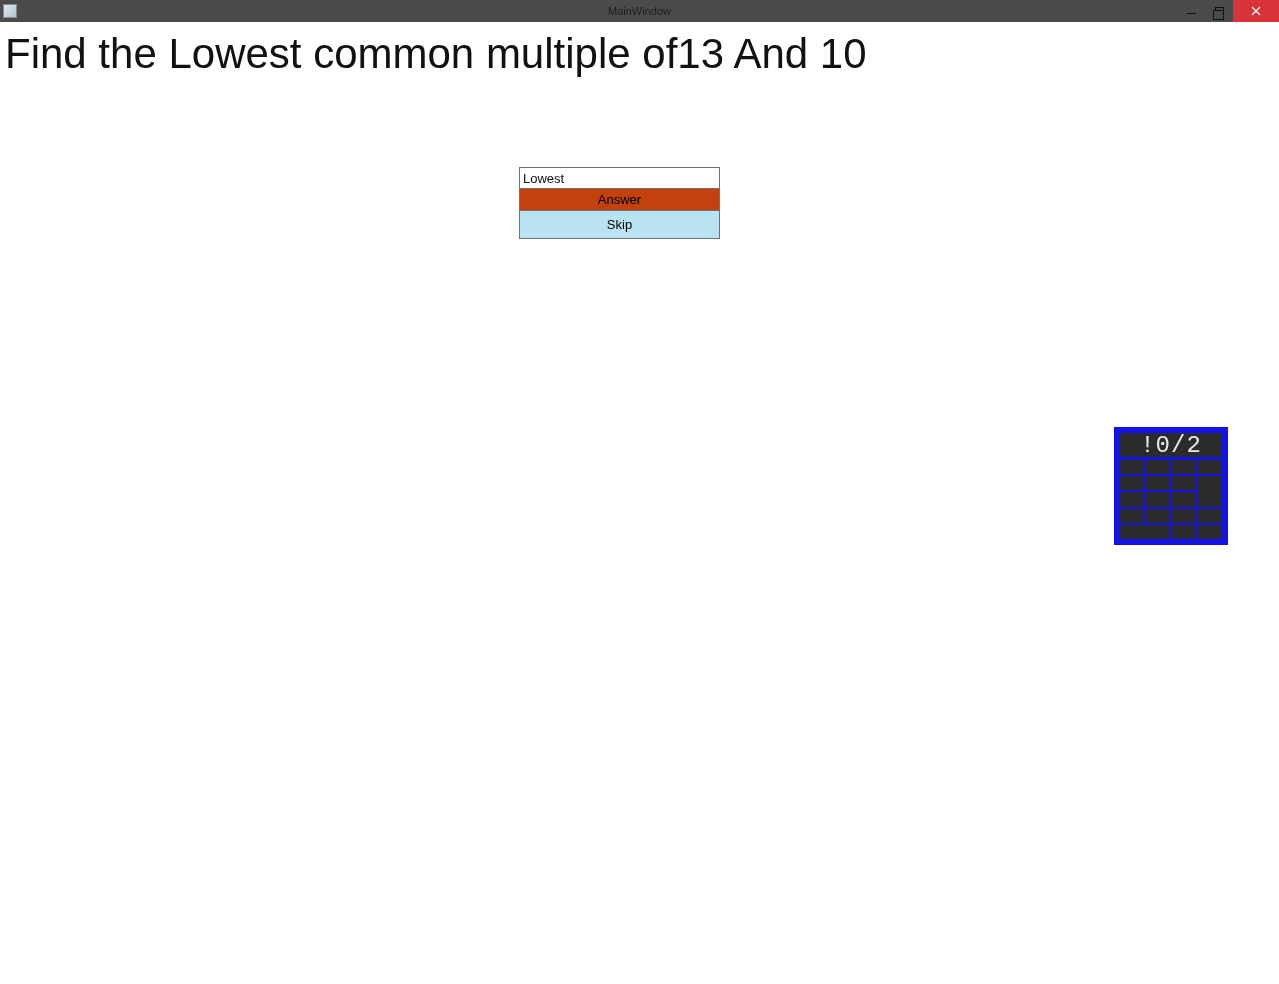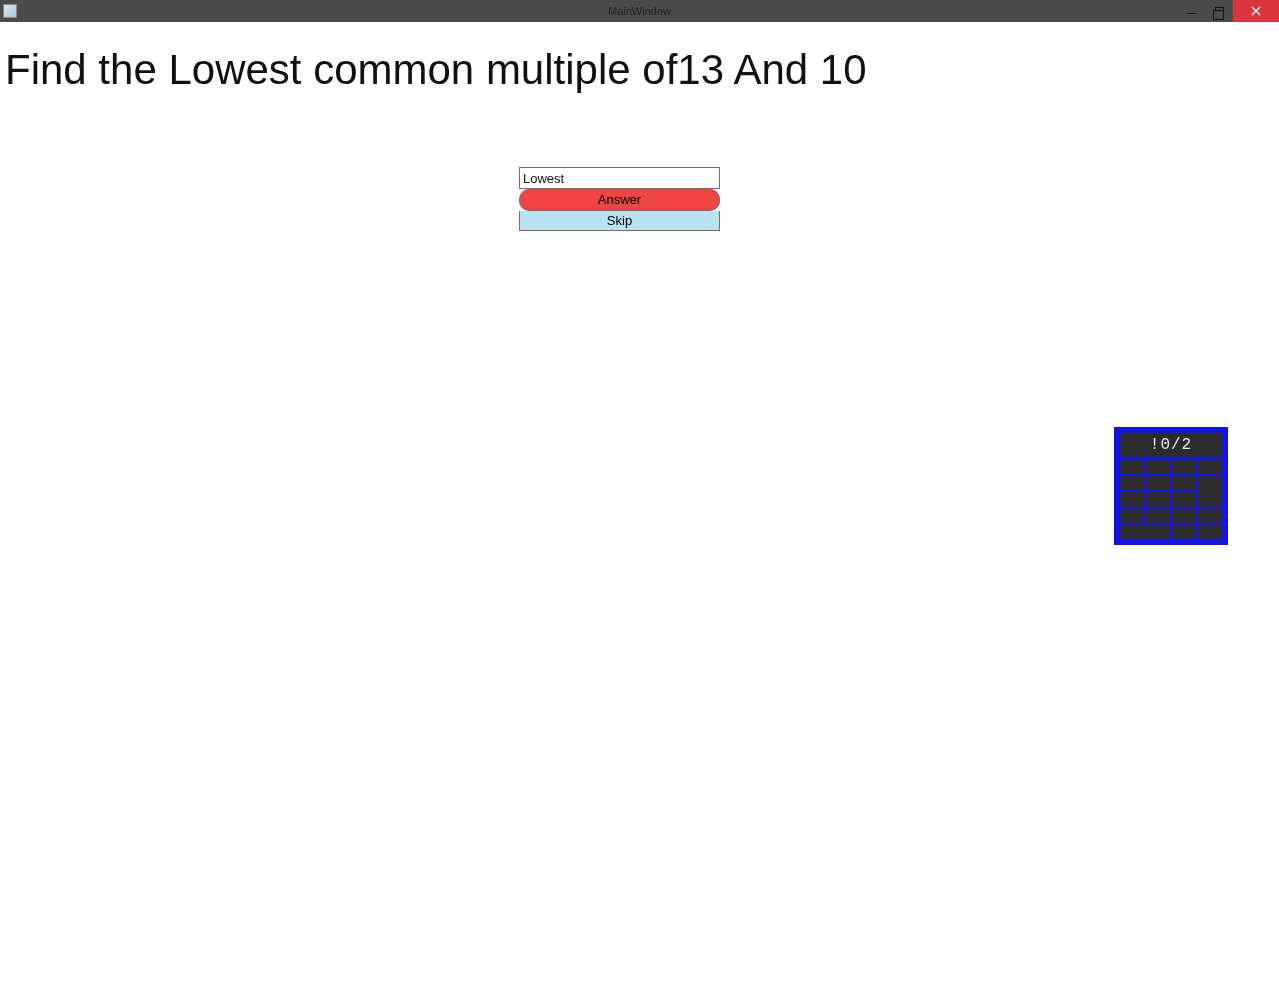--- a/index.html
+++ b/index.html
@@ -82,21 +82,21 @@
   
   .content {
     position: relative;
     width: 100%;
     height: calc(100% - 22px);
     background: #fff;
   }
   .question {
     position: absolute;
     left: 5px;
-    top: 24px;
+    top: 8px;
     font-size: 42px;
     font-weight: 400;
     color: #111;
     letter-spacing: 0px;
   }
   .panel {
     position: absolute;
     left: 519px;
     top: 145px;
     width: 201px;
@@ -108,48 +108,47 @@
     font-size: 13px;
     display: flex;
     align-items: center;
   }
   .panel .textbox {
     background: #fff;
     padding-left: 3px;
     color: #111;
   }
   .panel .answer {
-    background: #ef4444;
+    background: #c2410c;
     justify-content: center;
     border-top: none;
-    border-radius: 10px;
   }
   .panel .skip {
     background: #b9e2f3;
     justify-content: center;
-    height: 20px;
+    height: 28px;
     border-top: none;
   }
   
   .calc {
     position: absolute;
     right: 51px;
     top: 405px;
     width: 114px;
     height: 118px;
     background: #1312e9;
     padding: 6px;
     display: flex;
     flex-direction: column;
     gap: 3px;
   }
   .calc .display {
     background: #2b2b2b;
     color: #e8e8e8;
-    font-size: 16px;
+    font-size: 24px;
     height: 24px;
     display: flex;
     align-items: center;
     justify-content: center;
     letter-spacing: 1px;
     font-family: "Courier New", monospace;
   }
   .calc .keys {
     flex: 1;
     display: grid;

